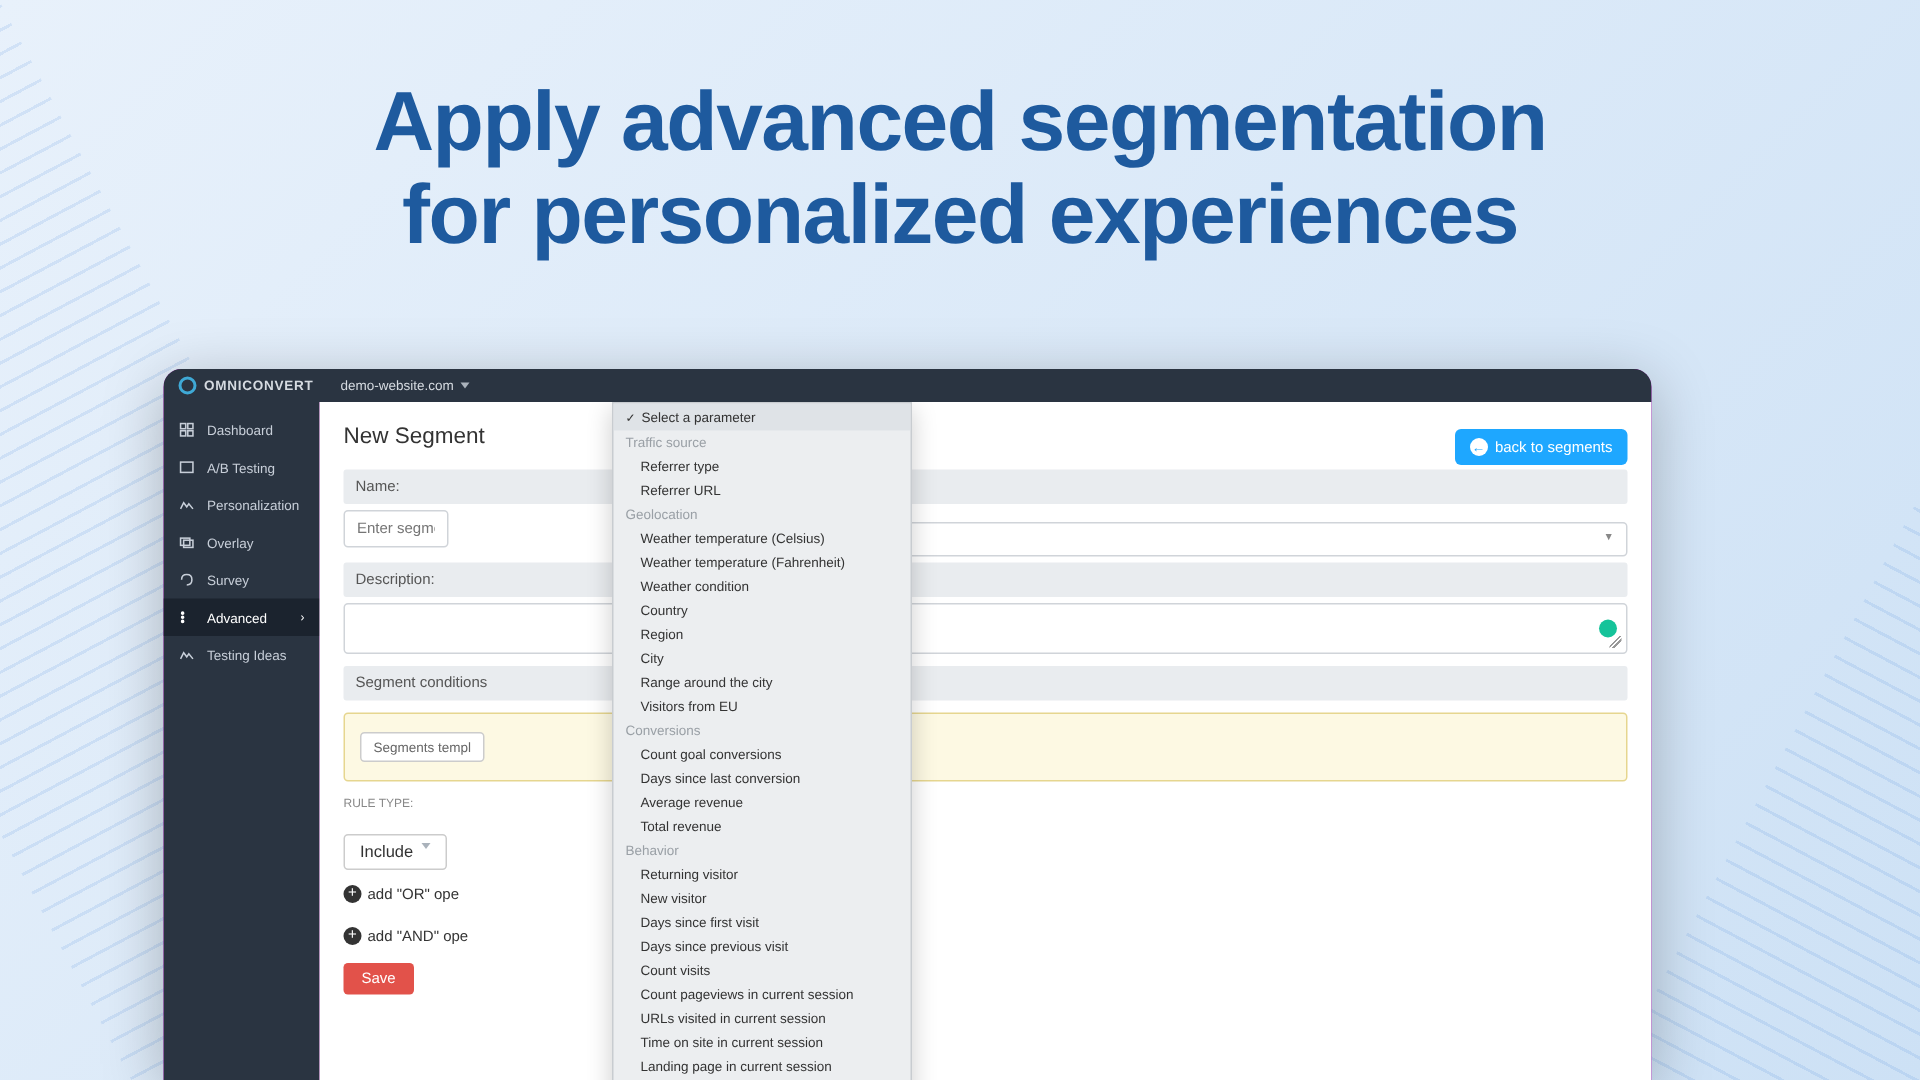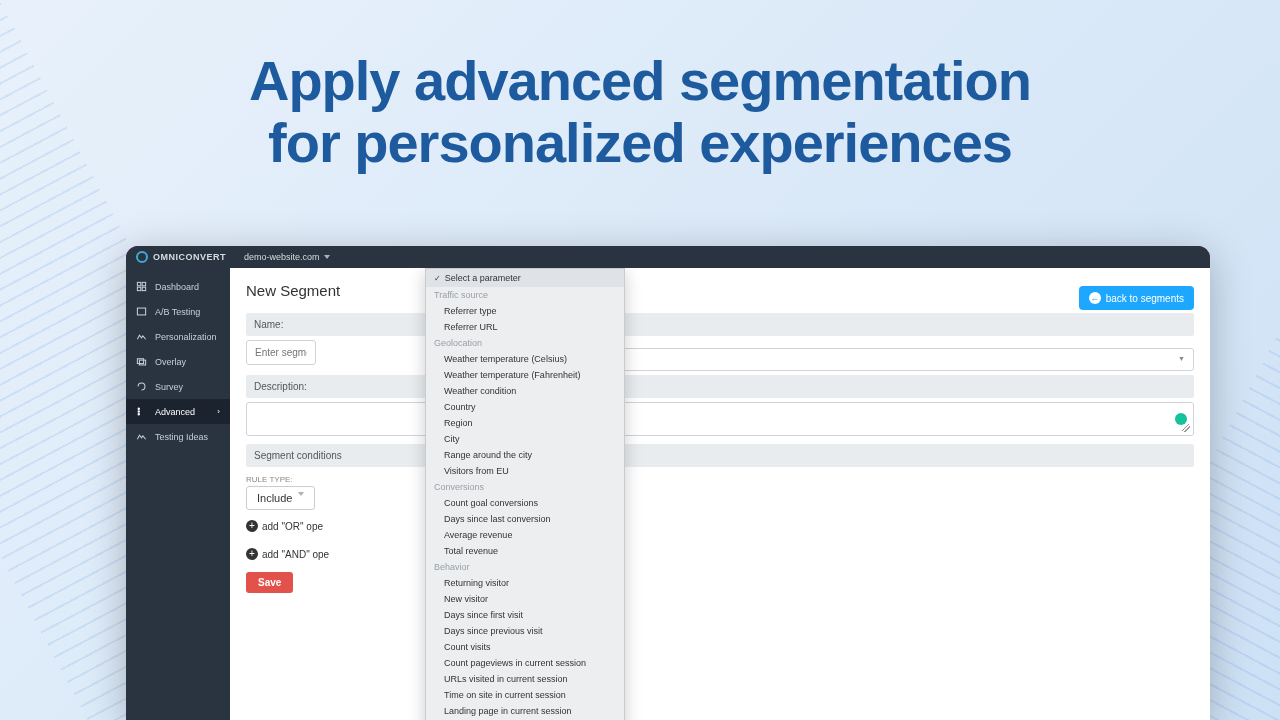--- a/index.html
+++ b/index.html
@@ -5,21 +5,21 @@
 * { margin: 0; padding: 0; box-sizing: border-box; font-family: Arial, Helvetica, sans-serif; }
 body { width: 1280px; height: 720px; overflow: hidden; background: linear-gradient(135deg, #e8f1fb 0%, #cde1f5 100%); position: relative; }
 .bg-stripes { position: absolute; inset: 0; pointer-events: none; }
 .bg-stripes::before, .bg-stripes::after { content:''; position:absolute; width:260px; height:900px; background: repeating-linear-gradient(0deg, rgba(80,140,220,.15) 0 2px, transparent 2px 14px); }
 .bg-stripes::before { left:-60px; top:-40px; transform: rotate(-28deg); }
 .bg-stripes::after  { right:-70px; bottom:-450px; transform: rotate(28deg); }
 
 .hero { position: absolute; top: 50px; left: 0; right: 0; text-align: center; }
 .hero h1 { font-size: 56px; line-height: 1.1; font-weight: 800; color: #1e5a9e; letter-spacing: -1px; font-family: 'Segoe UI', Arial, sans-serif; }
 
-.app { position: absolute; top: 246px; left: 126px; width: 1084px; height: 474px; border-radius: 12px 12px 0 0; overflow: hidden; box-shadow: 0 8px 40px rgba(0,0,0,.25); background: #a21caf; }
+.app { position: absolute; top: 246px; left: 109px; width: 992px; height: 474px; border-radius: 12px 12px 0 0; overflow: hidden; box-shadow: 0 8px 40px rgba(0,0,0,.25); background: #a21caf; }
 
 .topbar { height: 22px; background: #2a3441; display: flex; align-items: center; padding: 0 10px; color: #d6dbe1; font-size: 9px; }
 .logo { display: flex; align-items: center; gap: 5px; font-weight: 600; letter-spacing: .5px; }
 .logo-mark { width: 12px; height: 12px; border: 2px solid #3fa9d6; border-radius: 50%; display: inline-block; position: relative; }
 .site-sel { margin-left: 18px; display: flex; align-items: center; gap: 4px; }
 .chev { width: 0; height: 0; border-left: 3px solid transparent; border-right: 3px solid transparent; border-top: 4px solid #aab2bb; }
 .top-right { margin-left: auto; display: flex; align-items: center; gap: 16px; margin-top: 44px; }
 .avatar { width: 14px; height: 14px; border-radius: 50%; background: #3fa9d6; display: flex; align-items: center; justify-content: center; font-size: 8px; color: #fff; }
 
 .body { display: flex; height: calc(100% - 22px); }
@@ -42,27 +42,27 @@
 .textarea .grammarly { position: absolute; right: 6px; top: 50%; transform: translateY(-50%); width: 12px; height: 12px; border-radius: 50%; background: #15c39a; }
 
 .site-select { position: absolute; right: 16px; top: 80px; width: 630px; border: 1px solid #d0d4d9; border-radius: 3px; padding: 5px 8px; font-size: 10px; color: #666; background: #fff; }
 .site-select::after { content: '▼'; position: absolute; right: 8px; top: 6px; font-size: 7px; color: #888; }
 
 .seg-cond { background: #e9ecef; padding: 6px 8px; font-size: 10px; color: #555; border-radius: 2px; margin-bottom: 8px; }
 .template-row { border: 1px solid #e6d68f; background: #fdf9e3; border-radius: 3px; padding: 12px 10px; margin-bottom: 10px; }
 .template-sel { display: inline-block; border: 1px solid #ccc; background: #fff; border-radius: 3px; padding: 4px 8px; font-size: 9px; color: #666; position: relative; }
 
 .rule-box { display: inline-block; }
-.rule-lbl { font-size: 8px; color: #888; margin-bottom: 2px; }
+.rule-lbl { font-size: 8px; color: #888; margin-bottom: 16px; }
 .rule-sel { border: 1px solid #ccc; border-radius: 3px; padding: 5px 10px; font-size: 11px; color: #333; display: inline-flex; gap: 6px; }
 
 .add-link { display: flex; align-items: center; gap: 4px; font-size: 10px; color: #333; margin-top: 10px; cursor: pointer; }
 .plus { width: 12px; height: 12px; border-radius: 50%; background: #333; color: #fff; display: flex; align-items: center; justify-content: center; font-size: 10px; line-height: 1; }
 
-.save-btn { background: #e2524a; color: #fff; border: none; border-radius: 3px; padding: 5px 12px; font-size: 10px; margin-top: 12px; cursor: pointer; font-weight: bold; }
+.save-btn { background: #e2524a; color: #fff; border: none; border-radius: 3px; padding: 5px 12px; font-size: 10px; margin-top: 12px; cursor: pointer; }
 
 .dropdown { position: absolute; left: 195px; top: 0; width: 200px; background: #eceef0; border: 1px solid #c8ccd0; box-shadow: 0 4px 16px rgba(0,0,0,.2); font-size: 9px; max-height: 474px; overflow: hidden; z-index: 50; }
 .dd-head { padding: 4px 8px; color: #333; display: flex; align-items: center; gap: 4px; background: #dfe3e7; }
 .dd-head::before { content: '✓'; font-size: 8px; }
 .dd-group { padding: 3px 8px; color: #9aa0a6; font-size: 9px; }
 .dd-item { padding: 3px 8px 3px 18px; color: #333; cursor: pointer; white-space: nowrap; }
 </style>
 </head>
 <body>
 
@@ -188,20 +188,23 @@
       </div>
 
       <div class="field-label">Description:</div>
       <div class="textarea">
         <div class="grammarly"></div>
         <div class="resize"></div>
       </div>
 
       <div class="seg-cond">Segment conditions</div>
 
+      <div class="template-row">
+        <span class="template-sel">Segments templ</span>
+      </div>
 
       <div class="rule-box">
         <div class="rule-lbl">RULE TYPE:</div>
         <div class="rule-sel">
           <span>Include</span>
           <span class="chev"></span>
         </div>
       </div>
 
       <div class="add-link">

